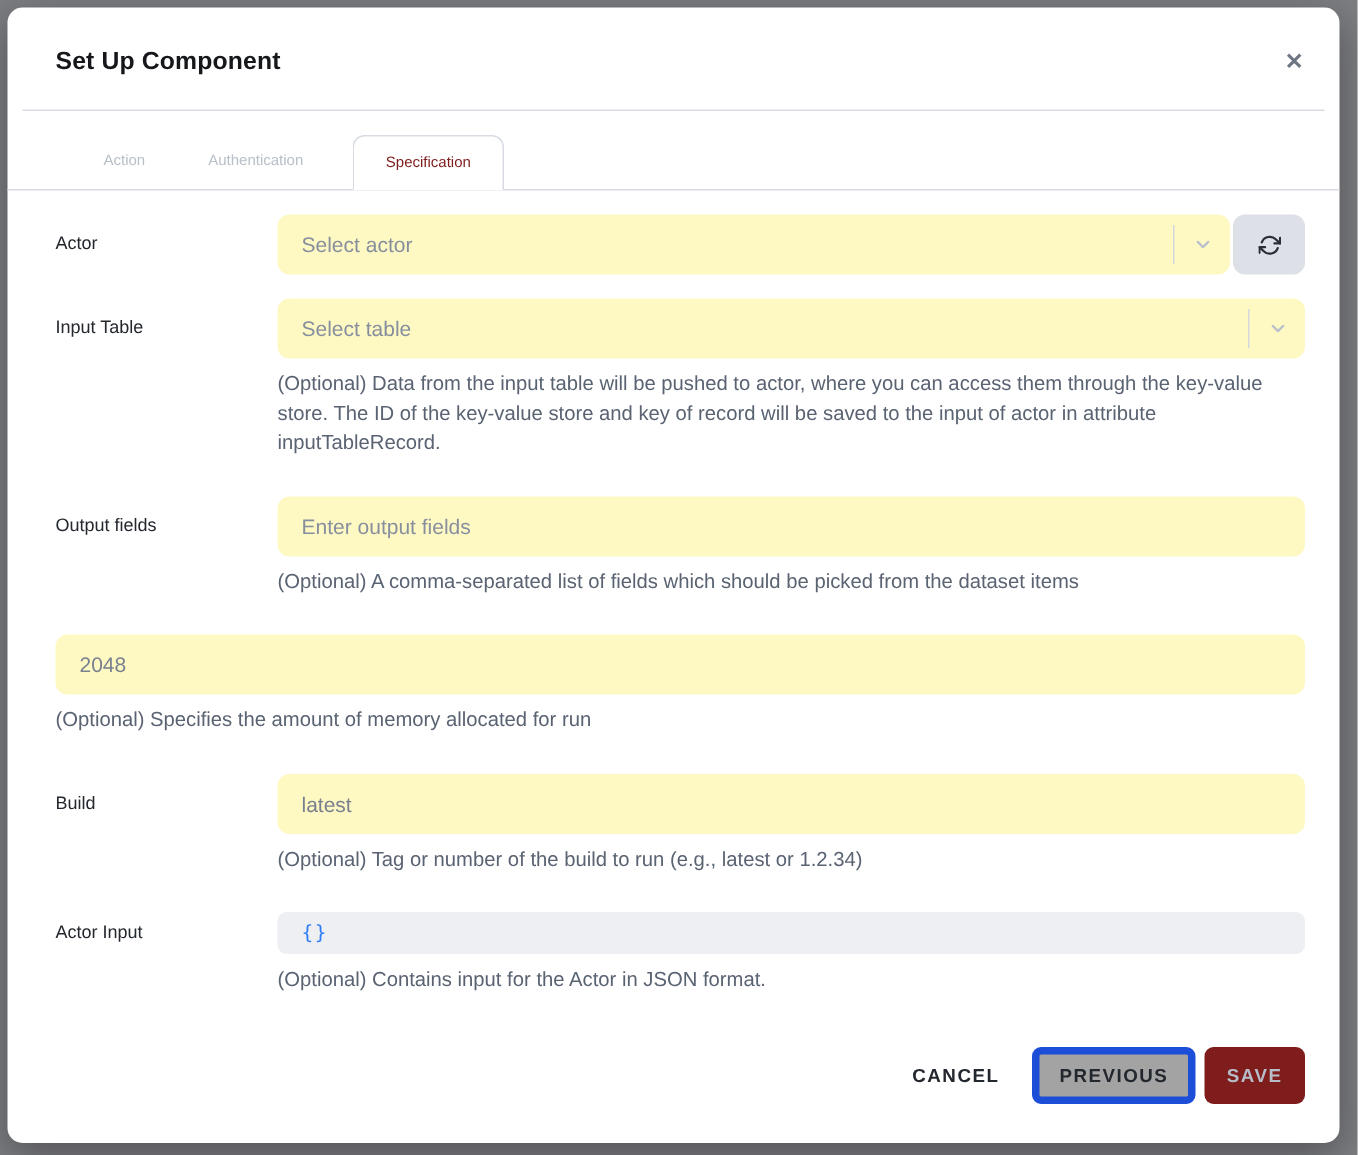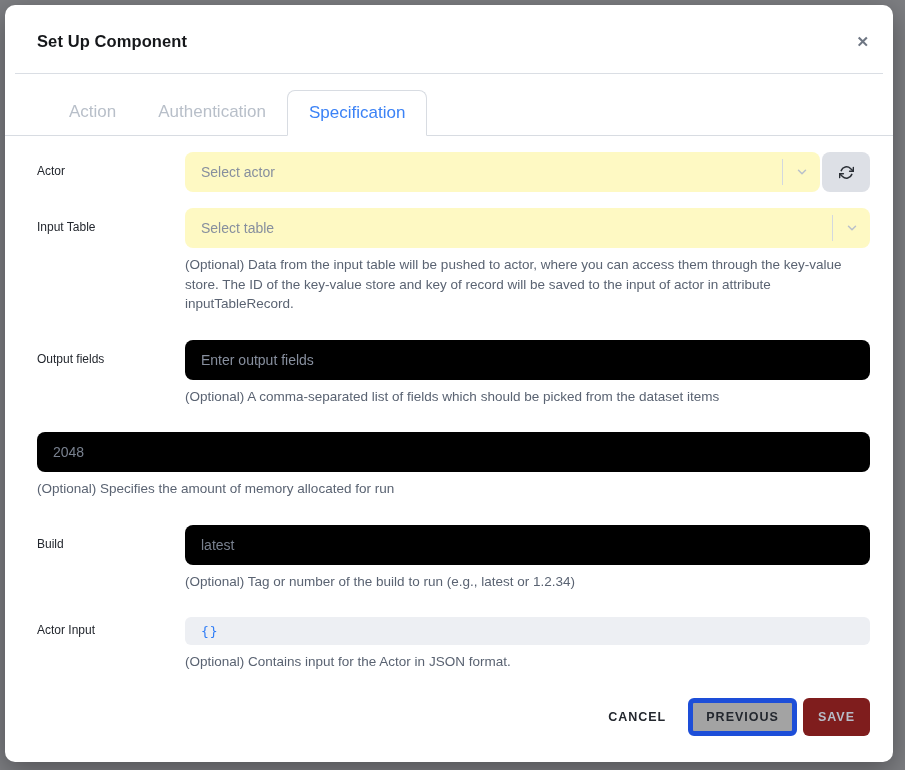--- a/index.html
+++ b/index.html
@@ -41,32 +41,33 @@
     line-height: 1;
   }
   .header-divider { height: 1px; background: #dadee4; margin: 0 10px; }
   .tabs {
     display: flex;
     padding: 16px 0 0 43px;
     border-bottom: 1px solid #d8dce2;
   }
   .tab {
     padding: 12px 21px;
-    font-size: 17px;
+    font-size: 10px;
     color: #b8bfc9;
     cursor: pointer;
     white-space: nowrap;
   }
   .tab.active {
-    color: #3b82f6;
+    color: #7f1d1d;
     background: #fff;
     border: 1px solid #d8dce2;
     border-bottom: 1px solid #fff;
     margin-bottom: -1px;
     border-radius: 8px 8px 0 0;
+    margin-left: 12px;
   }
   .form { padding: 16px 23px 0 32px; flex: 1; }
   .form-row { display: flex; margin-bottom: 26px; }
   .form-row.tight { margin-bottom: 16px; }
   .form-label {
     width: 148px; flex: none;
     font-size: 12px;
     color: #23272e;
     padding-top: 12px;
   }
@@ -88,21 +89,21 @@
   .actor-group .select { flex: 1; min-width: 0; }
   .refresh-btn {
     width: 48px; height: 40px; flex: none;
     background: #dde0e6;
     border: none; border-radius: 8px;
     display: flex; align-items: center; justify-content: center;
     cursor: pointer;
   }
   input.text-field {
     width: 100%;
-    background: #000000;
+    background: #fef9c3;
     border: none; outline: none;
     border-radius: 8px;
     height: 40px;
     padding: 0 16px;
     font-family: inherit;
     font-size: 14px;
     color: #79818f;
   }
   input.text-field::placeholder { color: #878f9e; opacity: 1; }
   .code-field {

